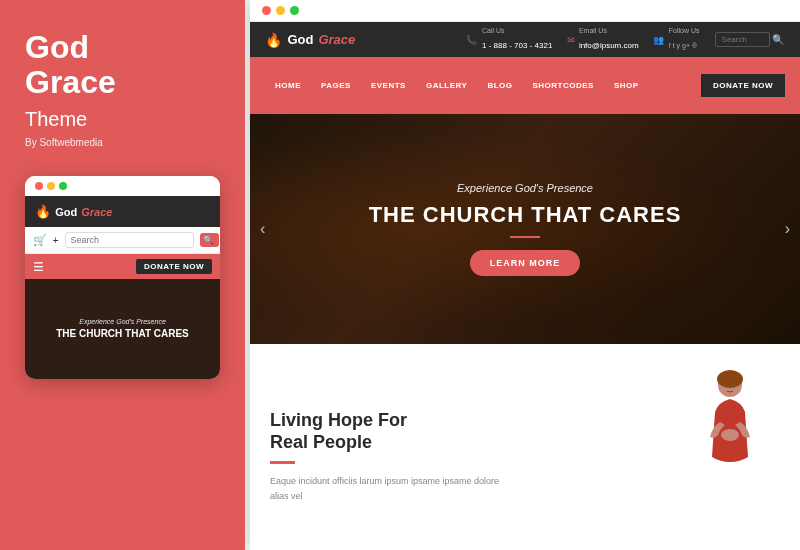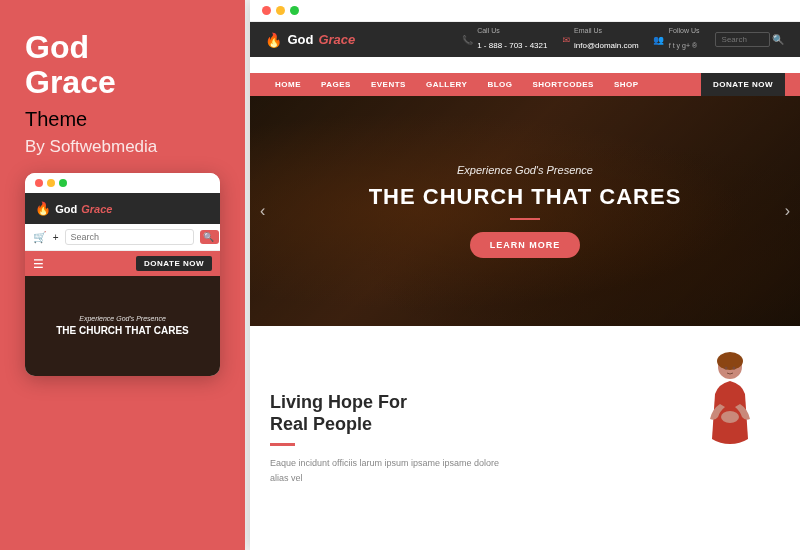--- a/index.html
+++ b/index.html
@@ -26,27 +26,27 @@
     .left-panel .theme-title {
       font-size: 32px;
       font-weight: 900;
       color: #fff;
       line-height: 1.1;
       margin-bottom: 8px;
     }
     .left-panel .theme-subtitle {
       font-size: 20px;
       font-weight: 400;
-      color: #000000;
+      color: #ffffff;
       margin-bottom: 6px;
     }
     .left-panel .theme-by {
-      font-size: 17px;
+      font-size: 10px;
       color: rgba(255,255,255,0.85);
-      margin-bottom: 16px;
+      margin-bottom: 28px;
     }
 
     
     .mobile-mockup {
       width: 195px;
       background: #fff;
       border-radius: 10px;
       overflow: hidden;
       box-shadow: 0 4px 20px rgba(0,0,0,0.25);
     }
@@ -264,25 +264,24 @@
       background: none;
       border: none;
       color: #aaa;
       font-size: 10px;
       cursor: pointer;
     }
 
     
     .desktop-nav {
       background: #e05a5a;
-      padding: 0 15px;
+      padding: 17px 15px;
       display: flex;
       align-items: center;
       justify-content: space-between;
-      margin-top: 16px;
     }
     .desktop-nav-items {
       display: flex;
       align-items: center;
       gap: 0;
     }
     .desktop-nav-item {
       color: #fff;
       font-size: 8px;
       font-weight: 700;
@@ -480,21 +479,21 @@
           <span class="header-icon">📞</span>
           <div>
             <span class="header-info-label">Call Us</span>
             <span class="header-info-value">1 - 888 - 703 - 4321</span>
           </div>
         </div>
         <div class="header-info-item">
           <span class="header-icon">✉</span>
           <div>
             <span class="header-info-label">Email Us</span>
-            <span class="header-info-value">info@domain.com</span>
+            <span class="header-info-value">info@ipsum.com</span>
           </div>
         </div>
         <div class="header-info-item">
           <span class="header-icon">👥</span>
           <div>
             <span class="header-info-label">Follow Us</span>
             <span class="header-info-value" style="font-size:7px;color:#aaa;">f t y g+ ®</span>
           </div>
         </div>
         <div class="desktop-search">

